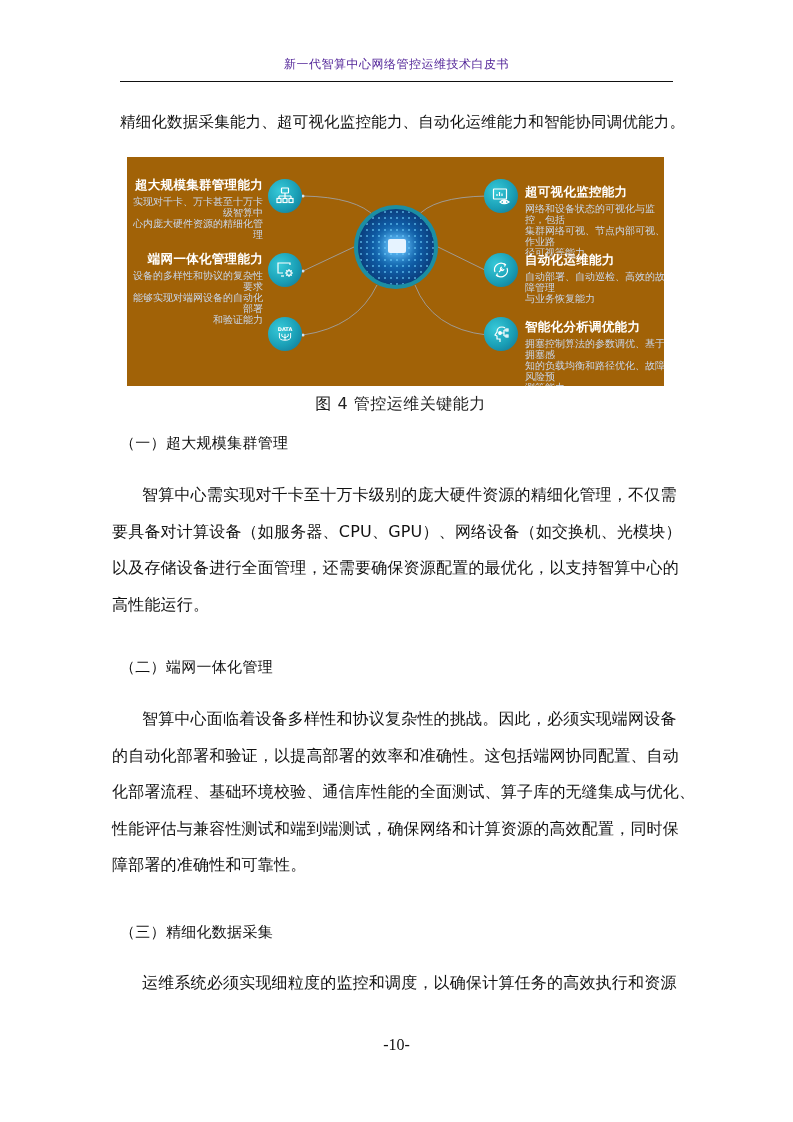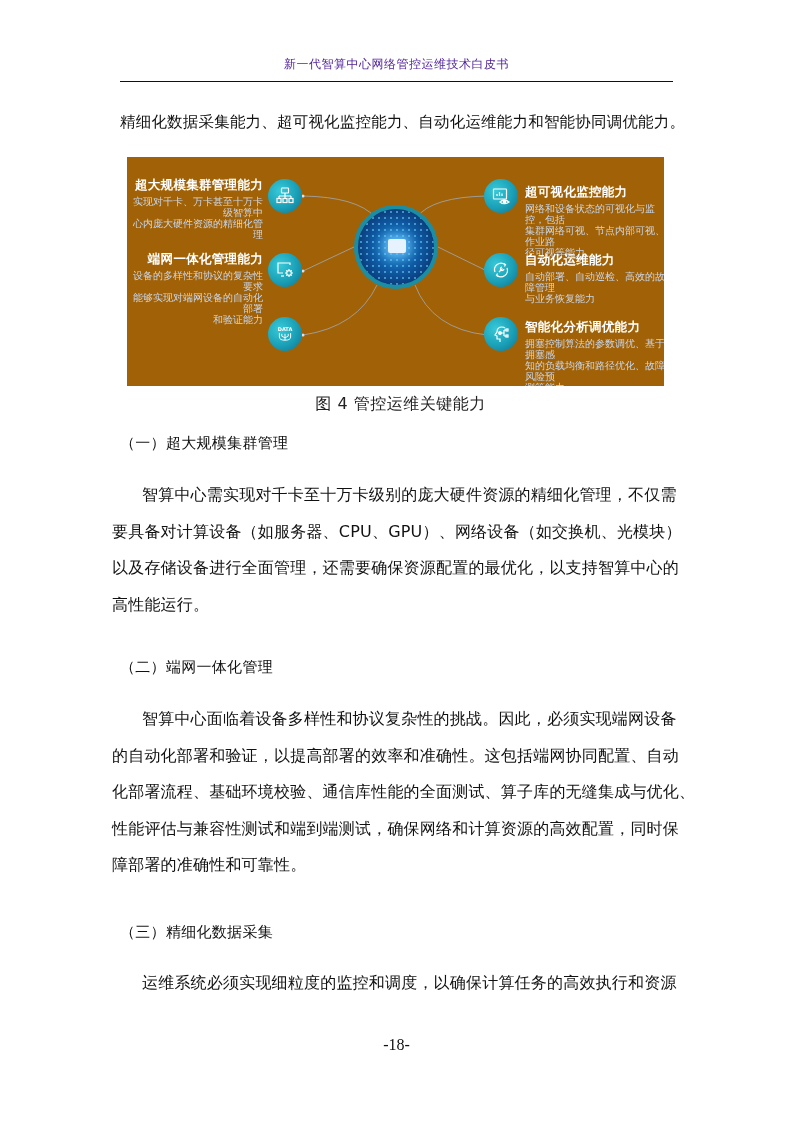--- a/index.html
+++ b/index.html
@@ -194,13 +194,13 @@
   <span class="line">化部署流程、基础环境校验、通信库性能的全面测试、算子库的无缝集成与优化、</span>
   <span class="line">性能评估与兼容性测试和端到端测试，确保网络和计算资源的高效配置，同时保</span>
   <span class="line last">障部署的准确性和可靠性。</span>
 </div>
 
 <div class="section-heading" style="top:923px;">（三）精细化数据采集</div>
 <div class="para" style="top:965px;">
   <span class="line indent">运维系统必须实现细粒度的监控和调度，以确保计算任务的高效执行和资源</span>
 </div>
 
-<div class="page-number">-18-</div>
+<div class="page-number">-10-</div>
 
 </body></html>

